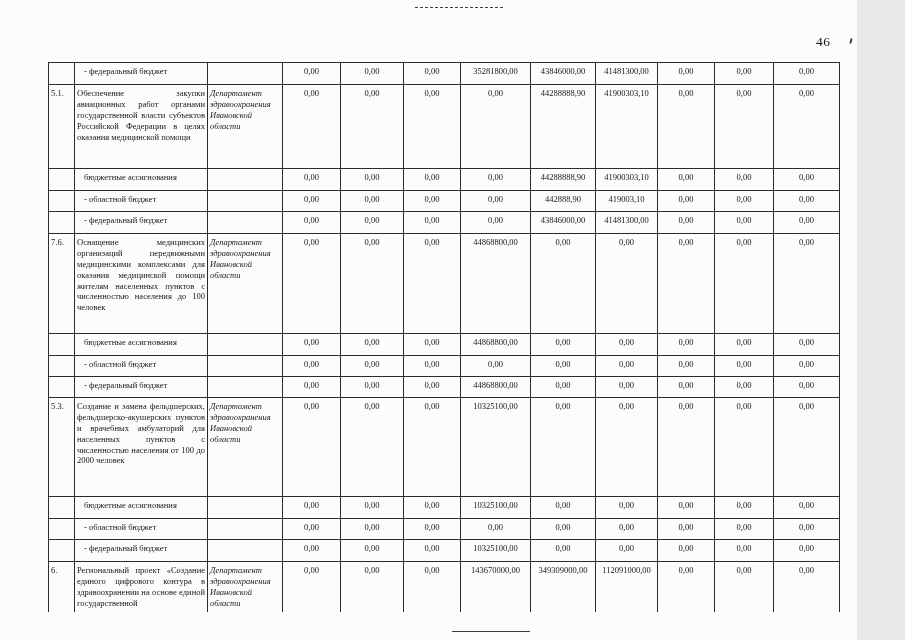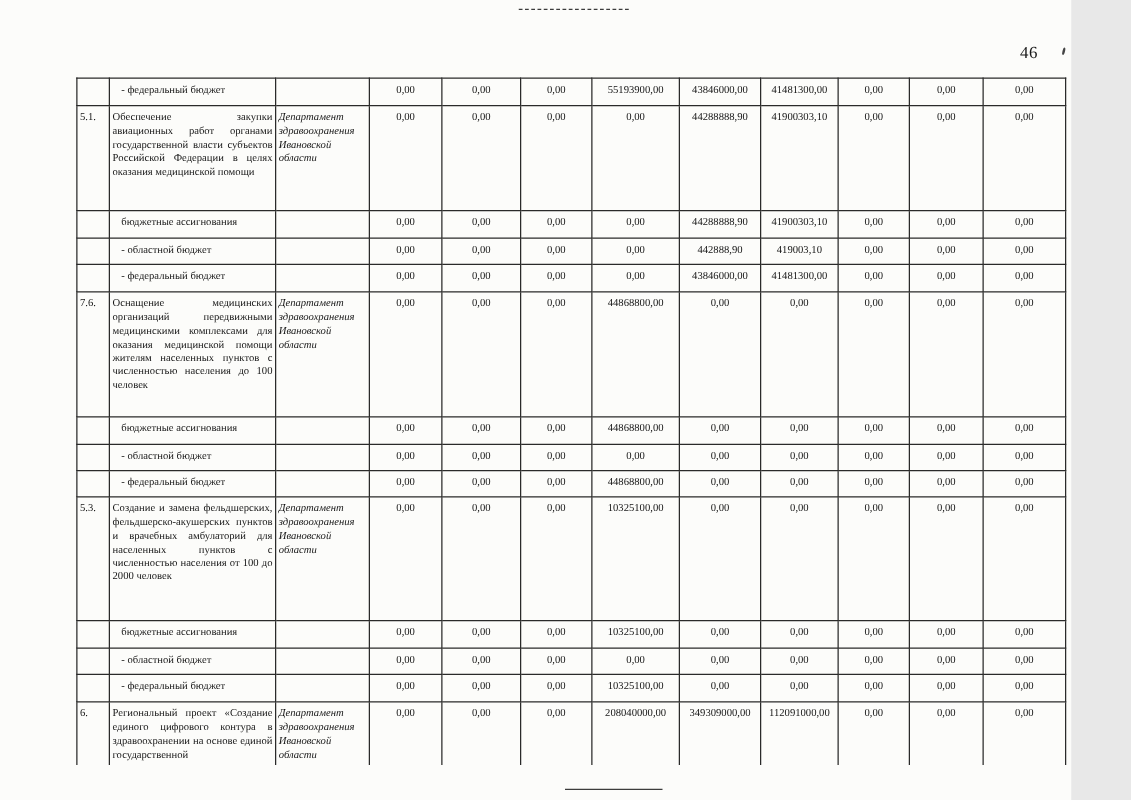--- a/index.html
+++ b/index.html
@@ -28,21 +28,21 @@
   }
   
   .artifact{position:absolute;}
   .artifact-dash{top:7px;left:415px;width:88px;border-top:1.5px dashed #3c3c3c;}
   .artifact-bottom{top:631px;left:452px;width:78px;border-top:1.5px solid #3c3c3c;}
   .artifact-tick{top:38px;left:850px;width:2px;height:6px;background:#444;border-radius:40%;transform:rotate(14deg);}
   .artifact-dots{top:290px;left:893px;width:2px;height:2px;background:#777;border-radius:50%;box-shadow:0 5px 0 #777;}
   
   table.budget{
     position:absolute;
-    top:62px;left:61px;
+    top:62px;left:48px;
     width:791px;
     border-collapse:collapse;
     table-layout:fixed;
   }
   table.budget td{
     border:1px solid var(--border);
     vertical-align:top;
     font-size:8.5px;
     line-height:1.28;
     padding:3px 2px 2px 2px;
@@ -101,21 +101,21 @@
     </colgroup>
     <tbody>
 
     <tr class="row-sub">
           <td class="c-num"></td>
           <td class="c-desc">- федеральный бюджет</td>
           <td class="c-dept"></td>
           <td class="c-val">0,00</td>
           <td class="c-val">0,00</td>
           <td class="c-val">0,00</td>
-          <td class="c-val">55193900,00</td>
+          <td class="c-val">35281800,00</td>
           <td class="c-val">43846000,00</td>
           <td class="c-val">41481300,00</td>
           <td class="c-val">0,00</td>
           <td class="c-val">0,00</td>
           <td class="c-val">0,00</td>
         </tr>
         <tr class="row-main">
           <td class="c-num">5.1.</td>
           <td class="c-desc">Обеспечение закупки авиационных работ органами государственной власти субъектов Российской Федерации в целях оказания медицинской помощи</td>
           <td class="c-dept">Департамент здравоохранения Ивановской области</td>
@@ -283,21 +283,21 @@
           <td class="c-val">0,00</td>
           <td class="c-val">0,00</td>
         </tr>
         <tr class="row-main">
           <td class="c-num">6.</td>
           <td class="c-desc">Региональный проект «Создание единого цифрового контура в здравоохранении на основе единой государственной</td>
           <td class="c-dept">Департамент здравоохранения Ивановской области</td>
           <td class="c-val">0,00</td>
           <td class="c-val">0,00</td>
           <td class="c-val">0,00</td>
-          <td class="c-val">208040000,00</td>
+          <td class="c-val">143670000,00</td>
           <td class="c-val">349309000,00</td>
           <td class="c-val">112091000,00</td>
           <td class="c-val">0,00</td>
           <td class="c-val">0,00</td>
           <td class="c-val">0,00</td>
         </tr>
       </tbody>
   </table>
 
 </div>

